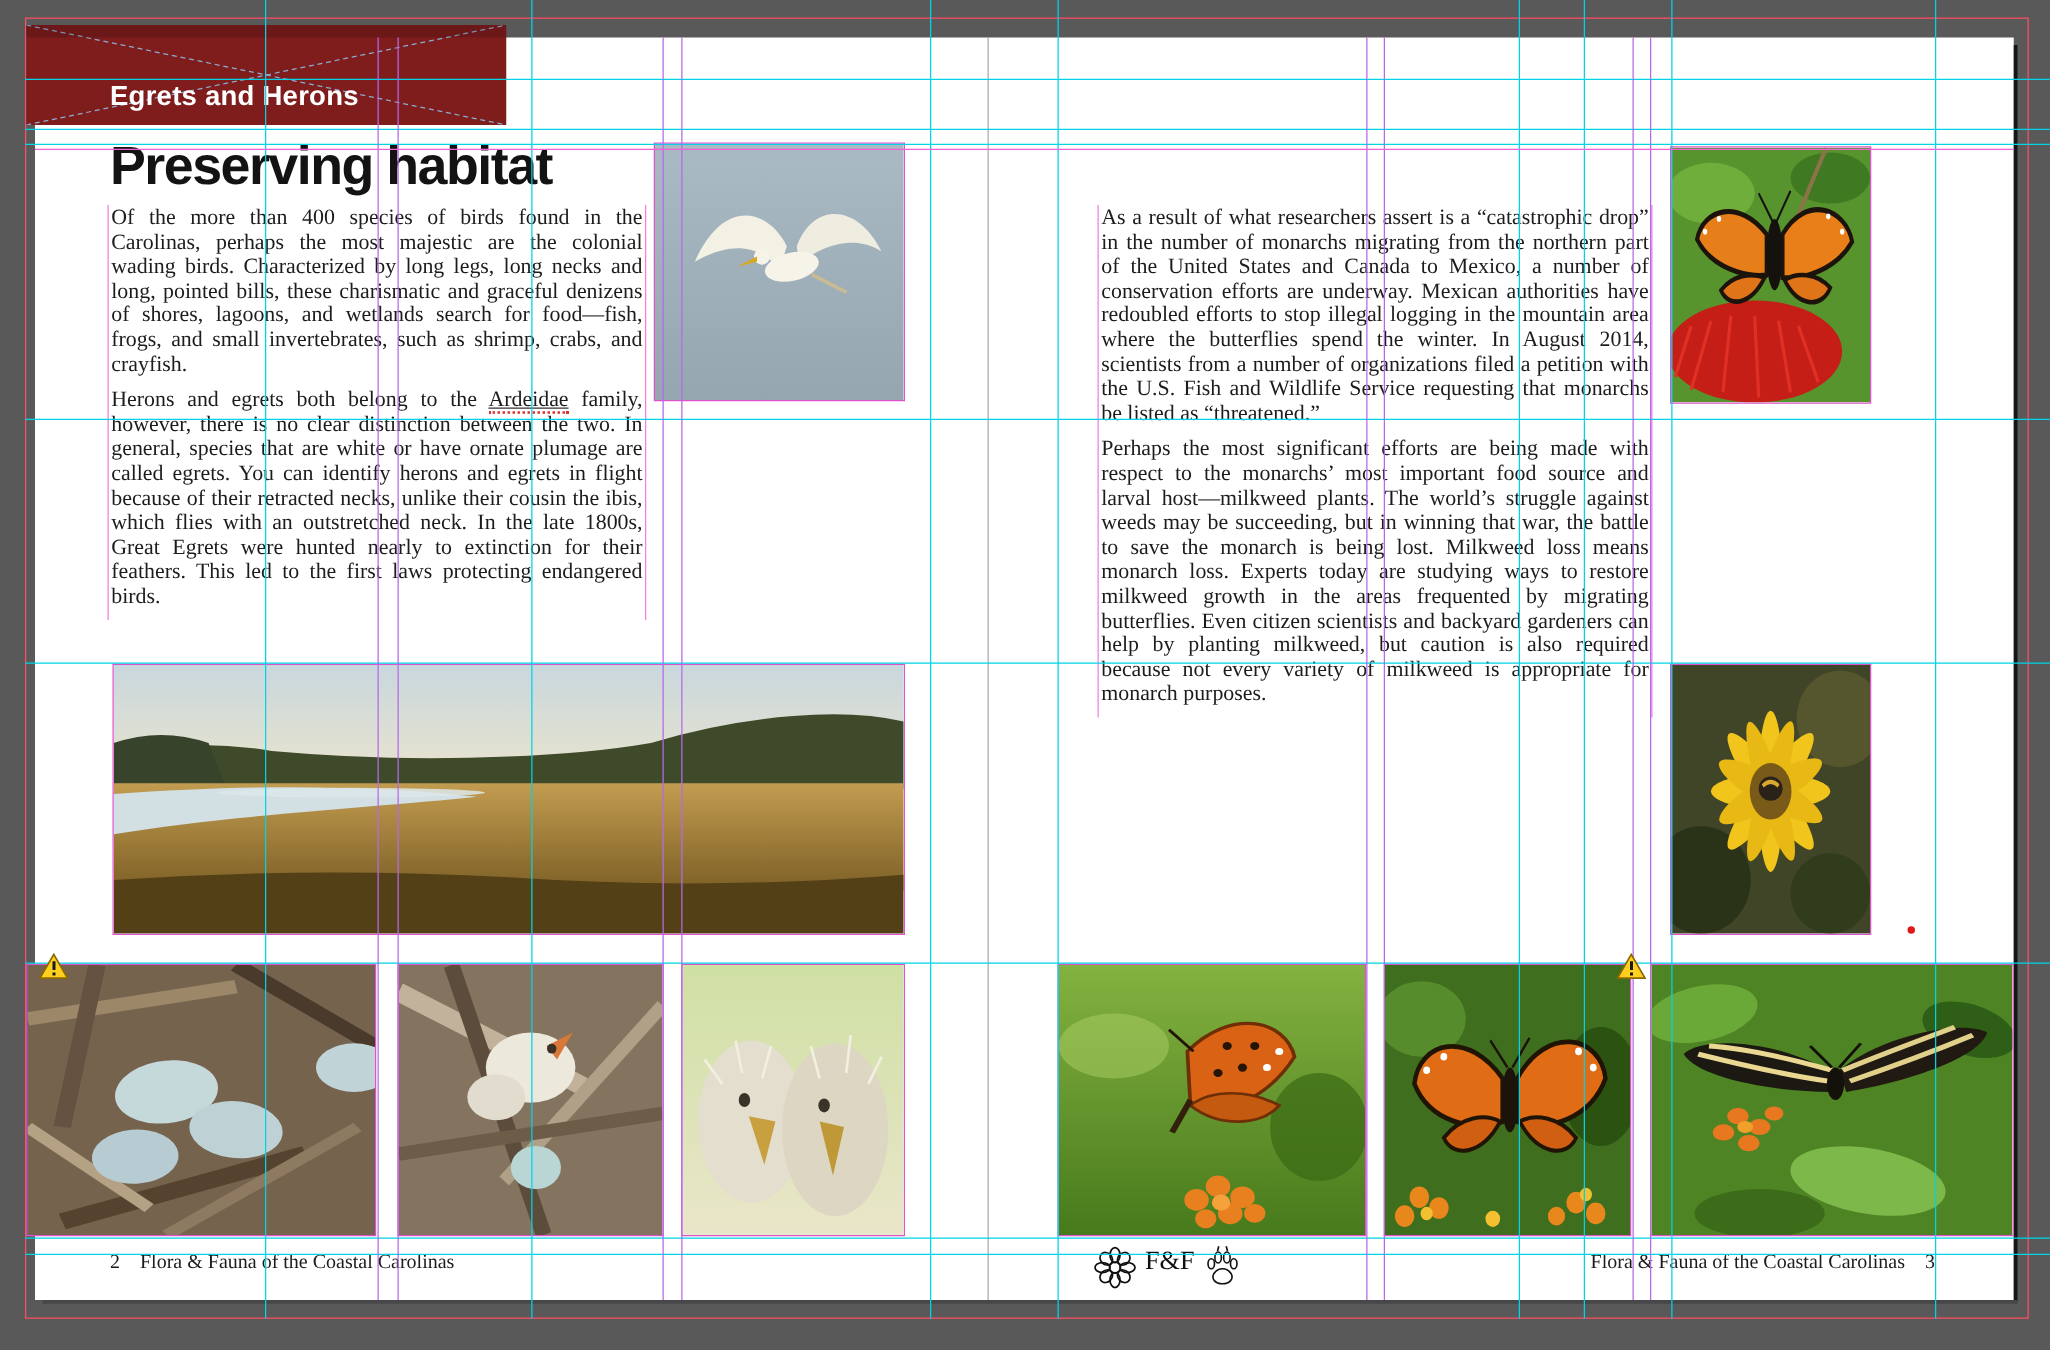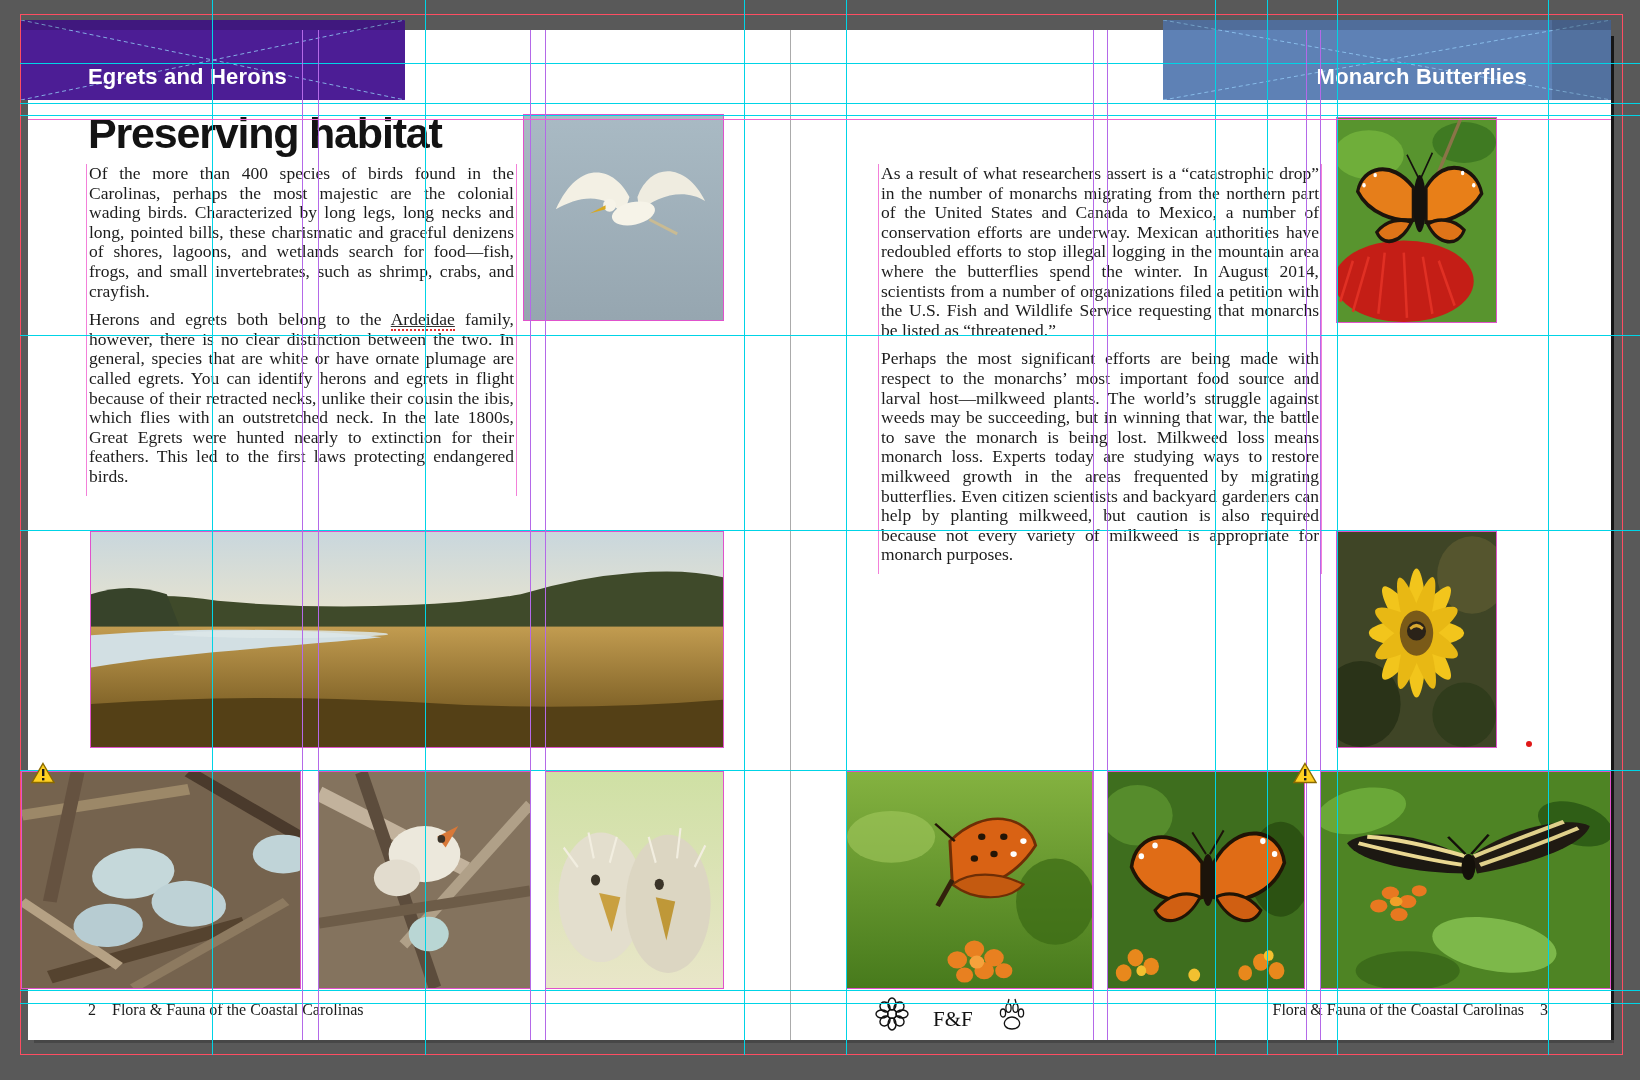--- a/index.html
+++ b/index.html
@@ -29,52 +29,43 @@
   .footer{font-family:"Liberation Serif",serif;font-size:16px;color:#1c1c1c;display:flex;gap:16px;}
   
   .photo{border:1px solid #e052cc;box-sizing:border-box;overflow:hidden;}
   .photo svg{display:block;width:100%;height:100%;}
   
   .gv{width:1px;top:0;height:1055px;background:#00d4e6;}
   .gh{height:1px;left:20px;width:1620px;background:#00d4e6;}
   .cv{width:1px;top:30px;height:1010px;background:#b469e8;}
   .mh{height:1px;left:28px;width:1583px;background:#f060d0;}
   .reddot{width:6px;height:6px;border-radius:50%;background:#e01818;}
-  .logo{display:flex;align-items:flex-end;gap:23px;font-family:"Liberation Serif",serif;
+  .logo{display:flex;align-items:flex-start;gap:6px;font-family:"Liberation Serif",serif;
         font-size:21px;color:#111;}
 </style>
 </head>
 <body>
 
 <div class="stage">
 
   <div class="abs page"></div>
   <div class="abs edge-shadow-r"></div>
   <div class="abs edge-shadow-b"></div>
   <div class="abs seam"></div>
   <div class="abs bleed-rect"></div>
 
-  <div class="abs bar" style="left:21px;width:384px;background:#4c1d95;">
+  <div class="abs bar" style="left:21px;width:384px;background:#7f1d1d;">
     <svg class="xlines" viewBox="0 0 384 80" preserveAspectRatio="none">
       <line x1="0" y1="0" x2="384" y2="80" stroke="#8fc6f2" stroke-width="1" stroke-dasharray="4 3" opacity="0.85"></line>
       <line x1="0" y1="80" x2="384" y2="0" stroke="#8fc6f2" stroke-width="1" stroke-dasharray="4 3" opacity="0.85"></line>
     </svg>
     <div class="dim-top"></div>
     <span class="bar-label" style="left:67px;">Egrets and Herons</span>
   </div>
 
-  <div class="abs bar" style="left:1163px;width:448px;background:#5e81b5;">
-    <svg class="xlines" viewBox="0 0 448 80" preserveAspectRatio="none">
-      <line x1="0" y1="0" x2="448" y2="80" stroke="#8fc6f2" stroke-width="1" stroke-dasharray="4 3" opacity="0.85"></line>
-      <line x1="0" y1="80" x2="448" y2="0" stroke="#8fc6f2" stroke-width="1" stroke-dasharray="4 3" opacity="0.85"></line>
-    </svg>
-    <div class="dim-top"></div>
-    <div style="position:absolute;right:0;top:0;width:59px;height:80px;background:rgba(0,0,0,.12);"></div>
-    <span class="bar-label" style="right:84px;">Monarch Butterflies</span>
-  </div>
 
   <div class="abs headline" style="left:88px;top:112px;">Preserving habitat</div>
 
   <div class="abs bodycol" style="left:86px;top:164px;width:425px;">
     <p>Of the more than 400 species of birds found in the Carolinas, perhaps the most majestic are the colonial wading birds. Characterized by long legs, long necks and long, pointed bills, these charismatic and graceful denizens of shores, lagoons, and wetlands search for food—fish, frogs, and small invertebrates, such as shrimp, crabs, and crayfish.</p>
     <p><span>Herons and egrets both belong to the </span><span class="spellword">Ardeidae</span><span> family, however, there is no clear distinction between the two. In general, species that are white or have ornate plumage are called egrets. You can identify herons and egrets in flight because of their retracted necks, unlike their cousin the ibis, which flies with an outstretched neck. In the late 1800s, Great Egrets were hunted nearly to extinction for their feathers. This led to the first laws protecting endangered birds.</span></p>
   </div>
 
   <div class="abs bodycol" style="left:878px;top:164px;width:438px;">
     <p>As a result of what researchers assert is a “catastrophic drop” in the number of monarchs migrating from the northern part of the United States and Canada to Mexico, a number of conservation efforts are underway. Mexican authorities have redoubled efforts to stop illegal logging in the mountain area where the butterflies spend the winter. In August 2014, scientists from a number of organizations filed a petition with the U.S. Fish and Wildlife Service requesting that monarchs be listed as “threatened.”</p>

